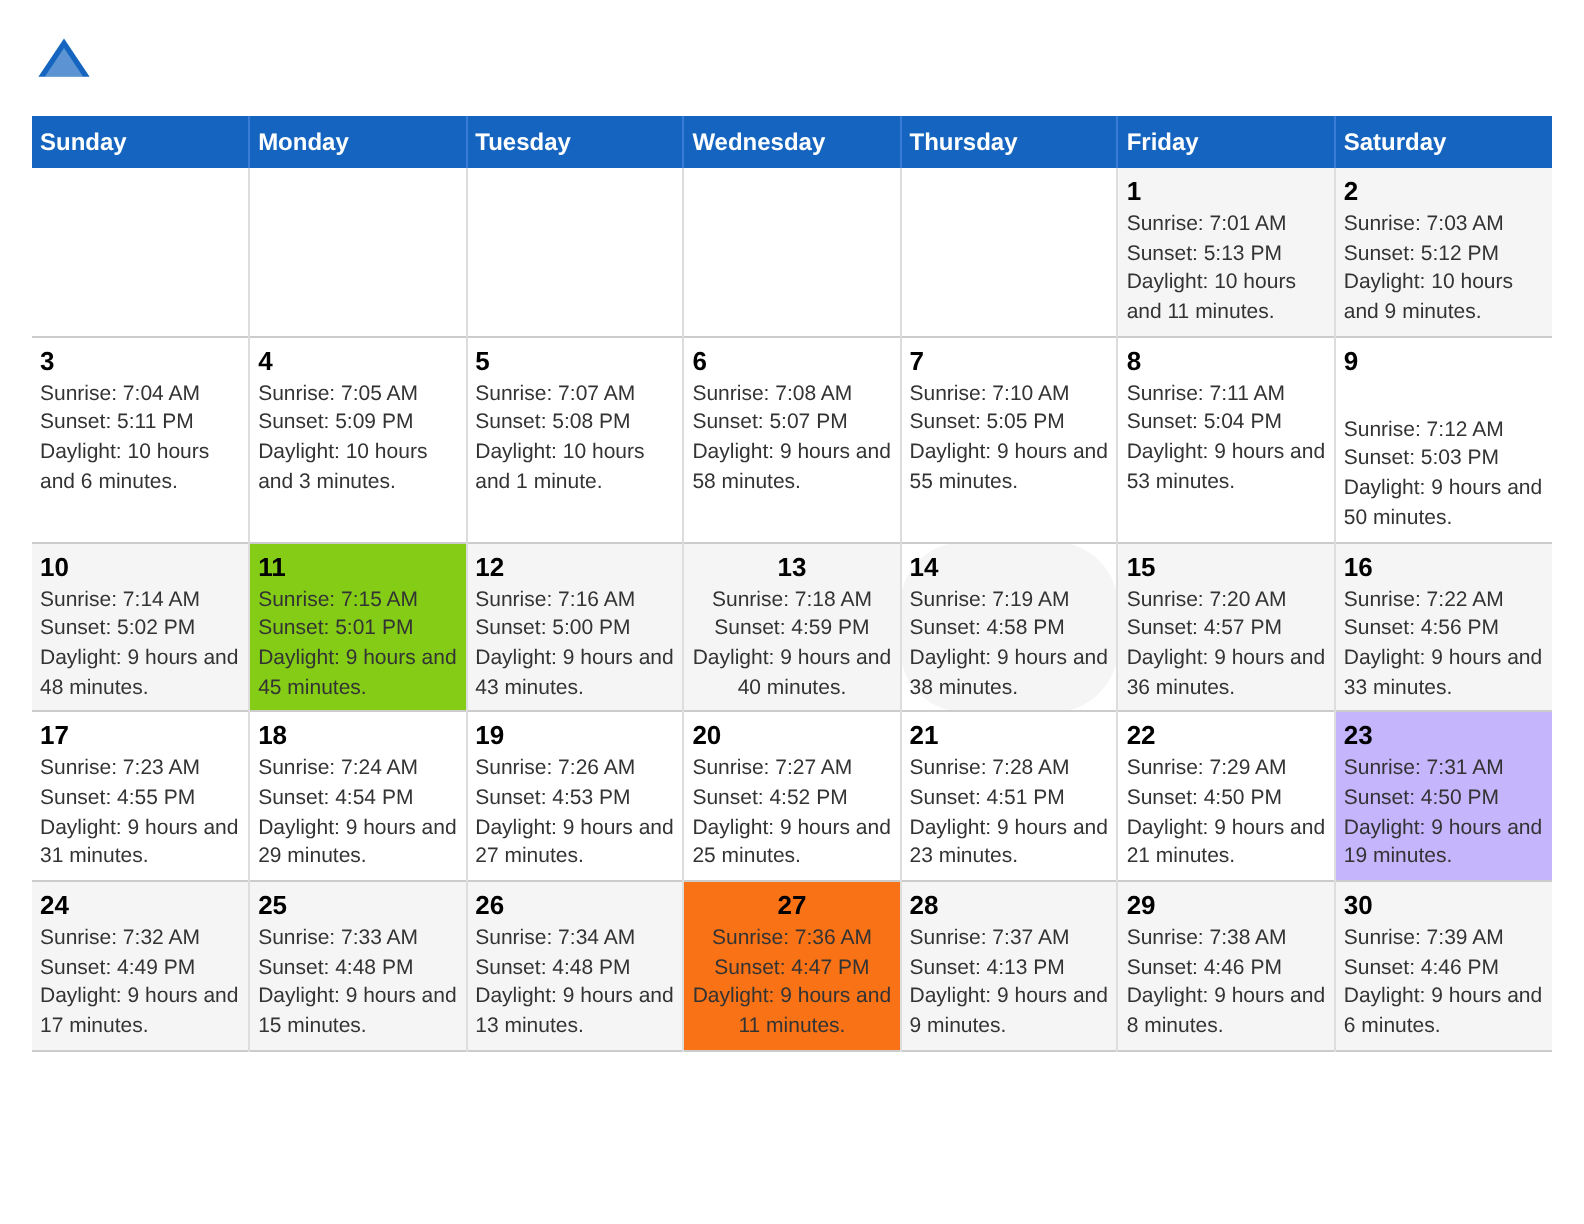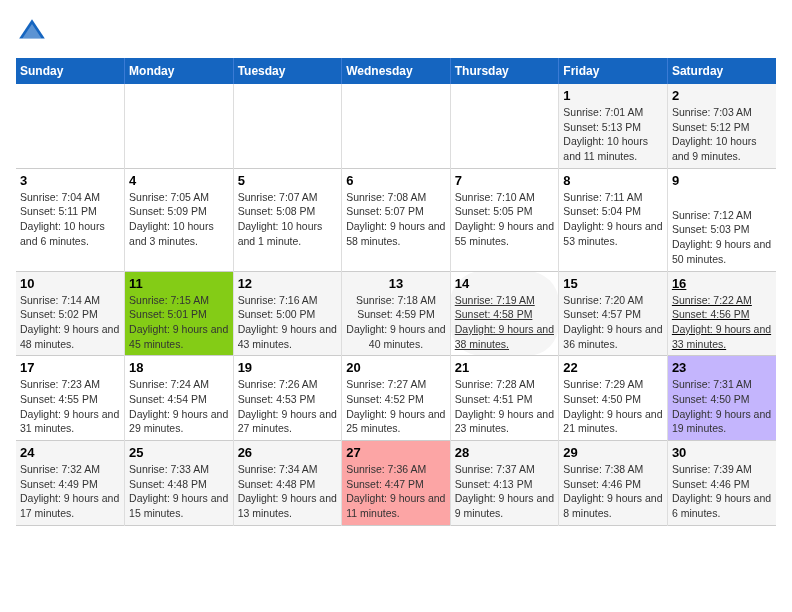--- a/index.html
+++ b/index.html
@@ -203,31 +203,31 @@
 Daylight: 9 hours and 43 minutes.</div>
         </td>
         <td style="background: rgb(245, 245, 245); text-align: center;">
           <div class="day-num">13</div>
           <div class="day-info" style="white-space: pre-line;">Sunrise: 7:18 AM
 Sunset: 4:59 PM
 Daylight: 9 hours and 40 minutes.</div>
         </td>
         <td style="background: rgb(245, 245, 245); border-radius: 32px;">
           <div class="day-num">14</div>
-          <div class="day-info" style="white-space: pre-line; text-decoration: underline;">Sunrise: 7:19 AM
+          <div class="day-info" style="white-space: pre-line;">Sunrise: 7:19 AM
 Sunset: 4:58 PM
 Daylight: 9 hours and 38 minutes.</div>
         </td>
         <td style="background: rgb(245, 245, 245);">
           <div class="day-num">15</div>
           <div class="day-info" style="white-space: pre-line;">Sunrise: 7:20 AM
 Sunset: 4:57 PM
 Daylight: 9 hours and 36 minutes.</div>
         </td>
-        <td style="background: rgb(245, 245, 245); text-decoration: underline;">
+        <td style="background: rgb(245, 245, 245);">
           <div class="day-num">16</div>
           <div class="day-info" style="white-space: pre-line;">Sunrise: 7:22 AM
 Sunset: 4:56 PM
 Daylight: 9 hours and 33 minutes.</div>
         </td>
       </tr>
       <tr>
         <td style="background: rgb(255, 255, 255);">
           <div class="day-num">17</div>
           <div class="day-info" style="white-space: pre-line;">Sunrise: 7:23 AM
@@ -283,21 +283,21 @@
           <div class="day-info" style="white-space: pre-line;">Sunrise: 7:33 AM
 Sunset: 4:48 PM
 Daylight: 9 hours and 15 minutes.</div>
         </td>
         <td style="background: rgb(245, 245, 245);">
           <div class="day-num">26</div>
           <div class="day-info" style="white-space: pre-line;">Sunrise: 7:34 AM
 Sunset: 4:48 PM
 Daylight: 9 hours and 13 minutes.</div>
         </td>
-        <td style="background: #fca5a5;">
+        <td style="background: #f97316; text-align: center;">
           <div class="day-num">27</div>
           <div class="day-info" style="white-space: pre-line;">Sunrise: 7:36 AM
 Sunset: 4:47 PM
 Daylight: 9 hours and 11 minutes.</div>
         </td>
         <td style="background: rgb(245, 245, 245);">
           <div class="day-num">28</div>
           <div class="day-info" style="white-space: pre-line;">Sunrise: 7:37 AM
 Sunset: 4:13 PM
 Daylight: 9 hours and 9 minutes.</div>

